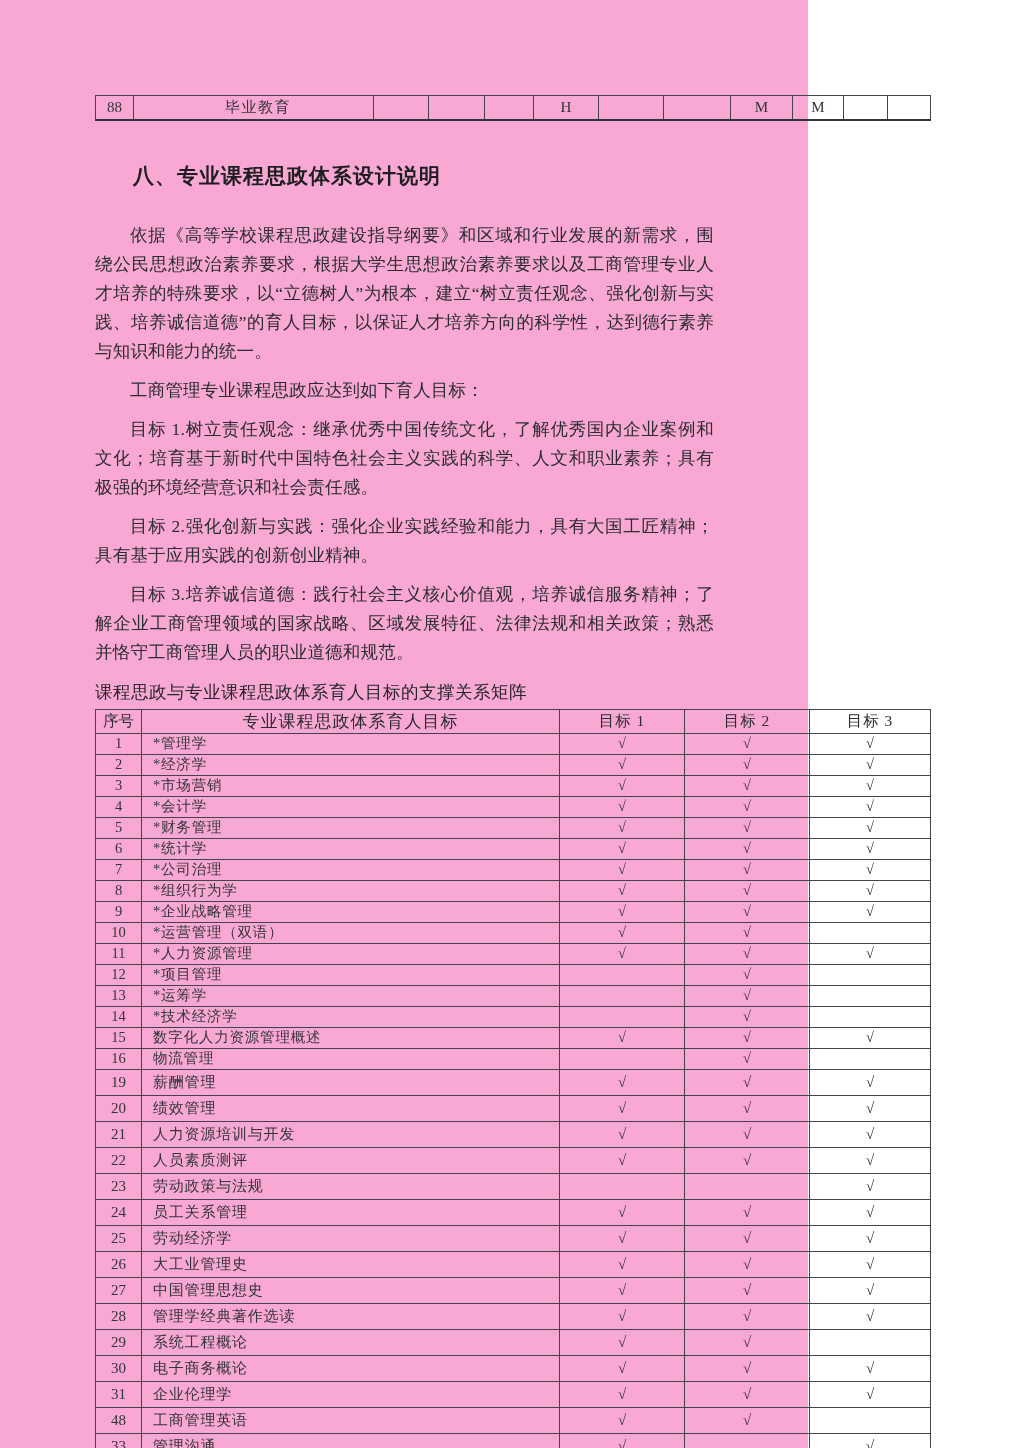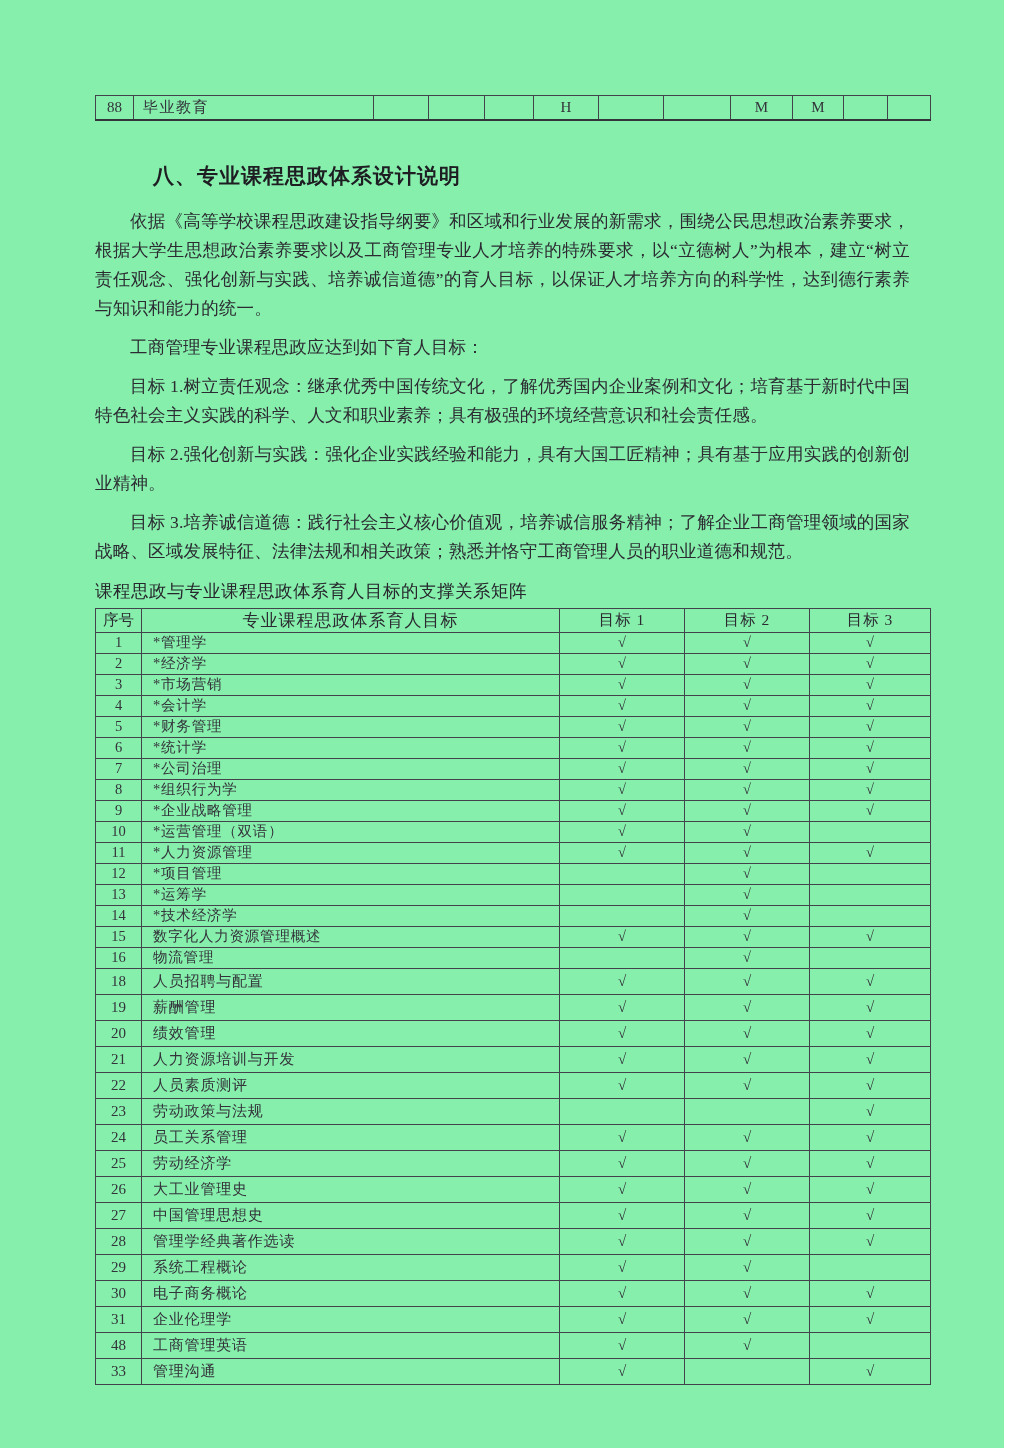--- a/index.html
+++ b/index.html
@@ -3,42 +3,42 @@
 <meta charset="utf-8">
 <style>
   * { margin: 0; padding: 0; box-sizing: border-box; }
   html, body {
     width: 1024px; height: 1448px;
     background: #ffffff;
     font-family: "Liberation Serif", "DejaVu Serif", serif;
     color: #26262c;
     overflow: hidden;
   }
-  .page { width: 1004px; height: 1448px; padding: 95px 94px 4px 95px; background: #86efac; }
+  .page { width: 808px; height: 1448px; padding: 95px 94px 4px 95px; background: #f9a8d4; }
 
   table { border-collapse: collapse; table-layout: fixed; width: 835px; }
   td, th { border: 1px solid #43434b; overflow: hidden; white-space: nowrap; }
 
   
   .frag-table { border: 1.5px solid #33333a; border-bottom-width: 2px; }
   .frag-table td { height: 24px; text-align: center; font-size: 15px; color: #33333a; }
-  .frag-table td.name { text-align: left; padding-left: 9px; letter-spacing: 1.5px; }
+  .frag-table td.name { text-align: center; padding-left: 9px; letter-spacing: 1.5px; }
 
   
   .heading {
-    margin: 41px 0 0 58px;
+    margin: 41px 0 0 38px;
     font-family: "Liberation Sans", "DejaVu Sans", sans-serif;
     font-weight: 700;
     font-size: 21px;
     letter-spacing: 1px;
     color: #1d1d22;
   }
 
   
-  .paras { margin-top: 17px; }
+  .paras { margin-top: 31px; }
   .paras p {
     font-size: 17.5px;
     line-height: 29px;
     text-align: justify;
     text-indent: 2em;
     letter-spacing: 0.2px;
     color: #2b2b31;
     margin-bottom: 10px;
   }
 
@@ -228,27 +228,20 @@
           <td class="mark">√</td>
         </tr>
         <tr class="compact">
           <td class="">16</td>
           <td class="name">物流管理</td>
           <td class="mark"></td>
           <td class="mark">√</td>
           <td class="mark"></td>
         </tr>
         <tr class="tall">
-          <td class="">18</td>
-          <td class="name">人员招聘与配置</td>
-          <td class="mark">√</td>
-          <td class="mark">√</td>
-          <td class="mark">√</td>
-        </tr>
-        <tr class="tall">
           <td class="">19</td>
           <td class="name">薪酬管理</td>
           <td class="mark">√</td>
           <td class="mark">√</td>
           <td class="mark">√</td>
         </tr>
         <tr class="tall">
           <td class="">20</td>
           <td class="name">绩效管理</td>
           <td class="mark">√</td>

